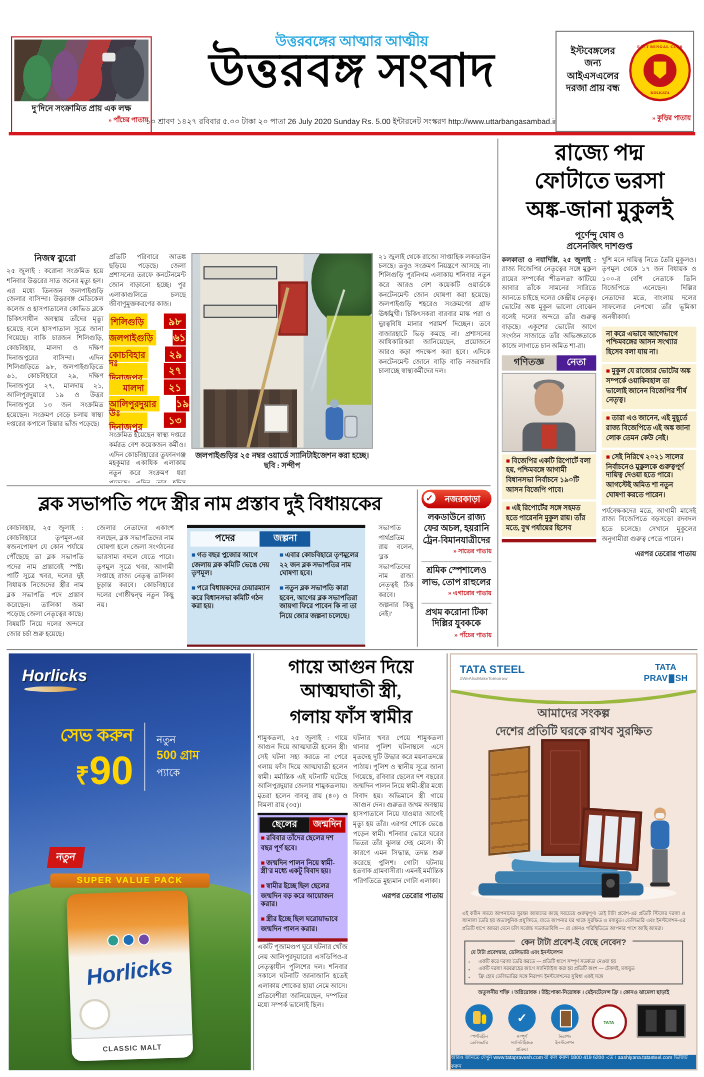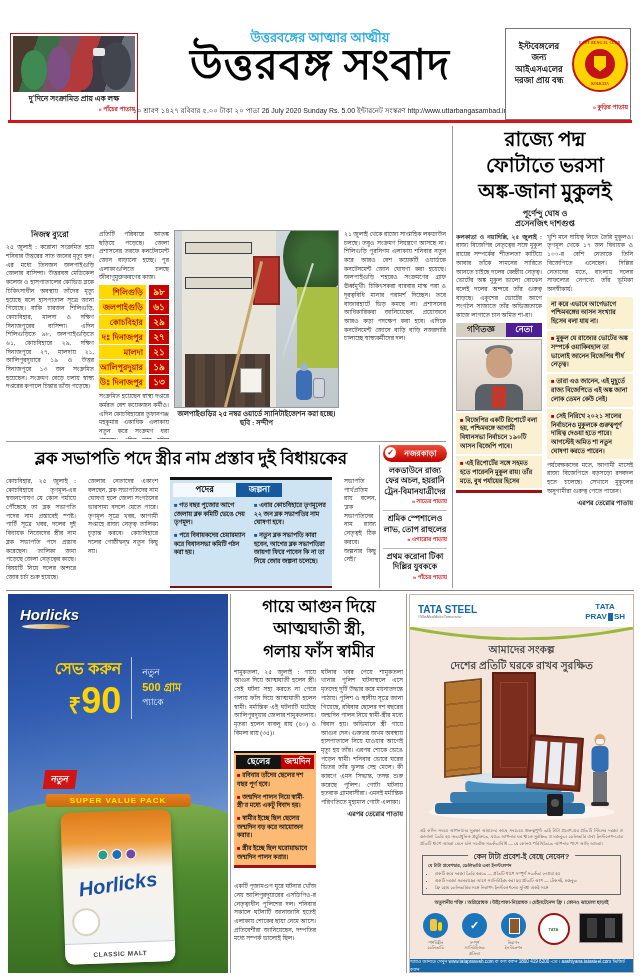--- a/index.html
+++ b/index.html
@@ -48,21 +48,21 @@
 
   
   .lead-band{position:absolute;left:6px;top:230px;width:440px;height:209px;display:flex;gap:5px;overflow:hidden;}
   .lead-c1{width:88px;}
   .lead-c2{width:70px;}
   .lead-c4{flex:1;}
   .d-table{margin:3px 0;}
   .d-row{display:flex;height:14px;margin-bottom:1px;}
   .d-name{flex:1;background:#ffd900;color:#b50d0d;font-weight:bold;font-size:8px;display:flex;align-items:center;
           justify-content:flex-end;padding-right:3px;font-family:"Liberation Sans",sans-serif;}
-  .d-num{width:20px;background:#c80000;color:#ffe97a;font-weight:bold;font-size:9px;display:flex;align-items:center;justify-content:center;margin-left:3px;}
+  .d-num{width:20px;background:#c80000;color:#ffe97a;font-weight:bold;font-size:9px;display:flex;align-items:center;justify-content:center;margin-left:15px;}
   .photo-col{width:165px;}
   .news-photo{position:relative;height:176px;background:linear-gradient(#cfd9dd,#bfc9cc);overflow:hidden;border:1px solid #999;}
   .np-bldg{position:absolute;left:4%;top:0;width:58%;height:100%;background:#e9e5da;}
   .np-balcony{position:absolute;left:6%;width:40%;height:10px;border:1.5px solid #394048;background:#dcd8cc;}
   .np-reddoor{position:absolute;left:48%;top:14%;width:14%;height:26%;background:#b5342c;border:2px solid #8e241e;}
   .np-shutter{position:absolute;left:6%;bottom:0;width:52%;height:30%;background:repeating-linear-gradient(90deg,#4a3b33 0 10px,#5a473c 10px 20px);}
   .np-sign{position:absolute;left:40%;bottom:8%;width:12%;height:13%;background:#f4f2ea;border:1px solid #888;}
   .np-green{position:absolute;right:0;top:32%;width:25%;height:46%;background:#a9bf44;}
   .np-foliage{position:absolute;right:-6%;top:-8%;width:40%;height:45%;background:radial-gradient(circle,#3d6b35 30%,#2c5228 70%);border-radius:50%;}
   .np-pole{position:absolute;left:30%;bottom:0;width:3px;height:85%;background:#c9a96b;transform:rotate(14deg);transform-origin:bottom;}
@@ -90,21 +90,21 @@
 
   .pj-box{width:162px;background:#cfe4f2;border-top:3px solid #141414;border-bottom:3px solid #7c1116;padding:3px;box-sizing:border-box;}
   .pj-box .box-label{width:70%;margin-bottom:2px;}
   .pj-box .l1{background:#f3f9fd;color:#000;}
   .pj-box .l2{background:#15599e;}
   .pj-cols{display:flex;gap:4px;}
   .pj-col{flex:1;}
   .pj-col .cb{background:transparent;padding:2px 1px;font-size:6.2px;font-weight:bold;line-height:1.4;}
   .pj-col .cb::before{content:"■ ";color:#15599e;font-size:6px;}
 
-  .cj-box{background:#fdba74;border-top:2px solid #141414;border-bottom:3px solid #9e1115;padding:2px;margin:14px 0;}
+  .cj-box{background:#c4b5fd;border-top:2px solid #141414;border-bottom:3px solid #9e1115;padding:2px;margin:2px 0;}
   .cj-box .l1{background:#141414;color:#fff;}
   .cj-box .l2{background:#c00000;}
   .cj-box .cb{background:transparent;padding:2px 1px;font-size:6.2px;font-weight:bold;line-height:1.4;}
   .cj-box .cb::before{content:"■ ";color:#c00000;font-size:6px;}
 
   
   .second-band{position:absolute;left:6px;top:445px;width:370px;height:143px;overflow:hidden;}
   .block-headline{text-align:center;font-size:17px;font-weight:800;white-space:nowrap;overflow:hidden;color:#050505;}
   .second-cols{display:flex;gap:12px;margin-top:4px;height:112px;overflow:hidden;}
   .second-cols .tcol{width:70px;}

